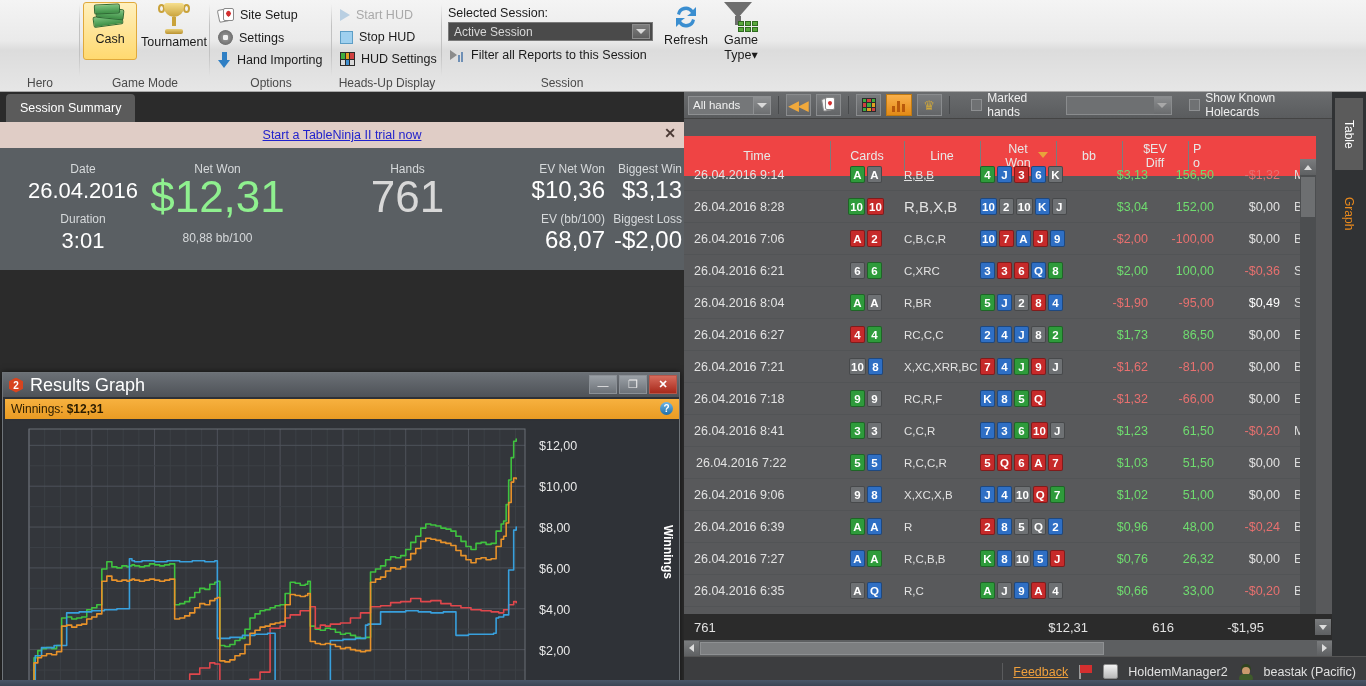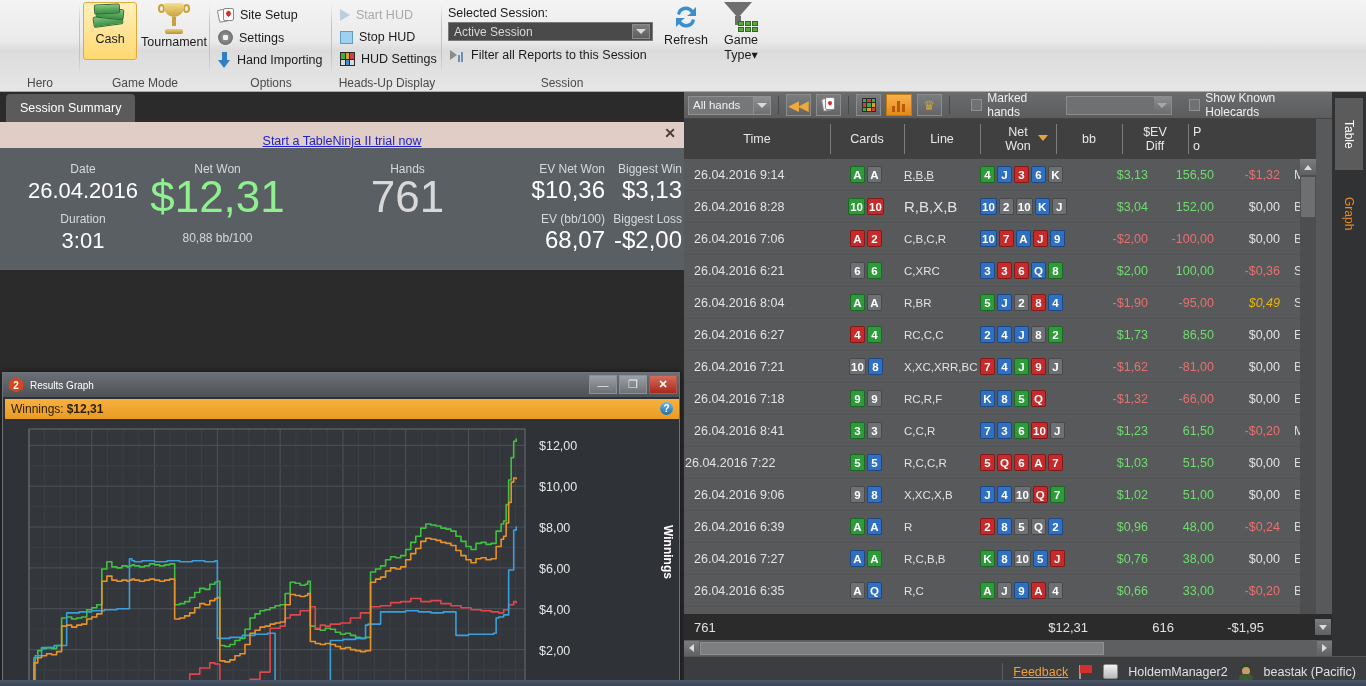--- a/index.html
+++ b/index.html
@@ -81,41 +81,41 @@
   
   .leftpane { position: absolute; left: 0; top: 92px; width: 684px; height: 594px; background: #2b2b2b; }
   .tabstrip { position: absolute; left: 0; top: 0; width: 684px; height: 30px; background: #2b2b2b; }
   .tab-active {
     position: absolute; left: 6px; top: 2px; height: 28px; padding: 0 14px;
     background: #5b5b5b; color: #ffffff; font-size: 12.5px;
     display: flex; align-items: center; border-radius: 4px 4px 0 0;
   }
   .promo {
     position: absolute; left: 0; top: 30px; width: 684px; height: 26px;
-    background: #e0cdc6; display: flex; align-items: flex-end; justify-content: center;
+    background: #e0cdc6; display: flex; align-items: center; justify-content: center;
   }
   .promo a { color: #2222cc; font-size: 12.5px; text-decoration: underline; }
   .promo .pclose { position: absolute; right: 8px; top: 3px; color: #4b3a35; font-size: 14px; font-weight: bold; }
 
   .summary { position: absolute; left: 0; top: 56px; width: 684px; height: 122px; background: #5a5f63; }
   .sm-lbl { position: absolute; font-size: 12px; color: #d6d9db; }
   .sm-val { position: absolute; color: #ffffff; }
 
   
   .gwin { position: absolute; left: 2px; top: 280px; width: 678px; height: 404px; background: #2e3136;
           border: 1px solid #6f7479; box-shadow: 0 0 6px rgba(0,0,0,.6); }
   .gtitlebar {
     position: absolute; left: 0; top: 0; width: 100%; height: 24px;
     background: linear-gradient(to bottom,#6b7076,#4e5257);
     display: flex; align-items: center; padding-left: 6px; gap: 7px;
   }
   .hmhex { width: 14px; height: 15px; background: #d8441f; color: #fff; font-size: 10px;
            font-weight: bold; display: flex; align-items: center; justify-content: center;
            clip-path: polygon(50% 0,100% 25%,100% 75%,50% 100%,0 75%,0 25%); }
-  .gwtitle { color: #ffffff; font-size: 10px; }
+  .gwtitle { color: #ffffff; font-size: 18px; }
   .wbtns { position: absolute; right: 2px; top: 2px; display: flex; gap: 2px; }
   .wb { width: 28px; height: 19px; border: 1px solid #8b9096; background: linear-gradient(#9aa0a6,#6d7278);
         display: flex; align-items: center; justify-content: center; color: #eee; font-size: 11px; }
   .wb.close { background: linear-gradient(#d66b5c,#a8291b); border-color: #b4564a; color: #fff; font-weight: bold; }
   .winbar {
     position: absolute; left: 2px; top: 26px; width: 674px; height: 20px;
     background: linear-gradient(#f7b13f,#e99b23); display: flex; align-items: center;
     padding-left: 6px; color: #2a1c00; font-size: 12px;
   }
   .winbar b { margin-left: 3px; }
@@ -138,21 +138,21 @@
   .tbcombo .ca { width: 17px; height: 17px; background: linear-gradient(#8e9092,#6d6f71);
                  border-left: 1px solid #8e9092; display: flex; align-items: center; justify-content: center; }
   .tbbtn { width: 26px; height: 22px; background: linear-gradient(#7a7c7e,#636567); border: 1px solid #8a8c8e;
            display: flex; align-items: center; justify-content: center; }
   .tbbtn.on { background: linear-gradient(#f9b04b,#e38a16); border-color: #c07a12; }
   .chk { width: 12px; height: 12px; background: #6f7173; border: 1px solid #8e9092; display: inline-block; }
   .tlabel { font-size: 12px; color: #f0f0f0; }
   .mcombo { width: 110px; height: 19px; background: #6e7072; border: 1px solid #8a8c8e; display: flex; }
   .mcombo .ca { width: 17px; background: linear-gradient(#8a8c8e,#6a6c6e); display: flex; align-items: center; justify-content: center; }
 
-  .thead { position: absolute; left: 0; top: 27px; width: 632px; height: 40px; background: #404040; display: flex; }
+  .thead { position: absolute; left: 0; top: 44px; width: 632px; height: 40px; background: #ef4444; display: flex; }
   .thead .th { position: relative; display: flex; align-items: center; justify-content: center;
                color: #e8e8e8; font-size: 12.5px; text-align: center; }
   .thead .th + .th::before { content: ""; position: absolute; left: 0; top: 5px; bottom: 5px; width: 1px; background: #7a7c7e; }
 
   .tbody { position: absolute; left: 0; top: 67px; width: 632px; height: 541px; overflow: hidden; }
   .trow { height: 32px; display: flex; align-items: center; border-bottom: 1px solid #525456; }
   .cell { font-size: 12.5px; color: #e2e2e2; display: flex; align-items: center; }
   .cell.num { justify-content: flex-end; padding-right: 10px; }
   .pos { color: #dcdcdc; }
   .pc { display:inline-block; min-width: 15px; height: 17px; border-radius: 2px; color: #ffffff;
@@ -610,21 +610,21 @@
           <div class="cell" style="width: 76px; justify-content: flex-start; font-size: 11.5px;">R,BR</div>
           <div class="cell" style="width: 102px; justify-content: flex-start;">
             <span class="pc" style="background: rgb(46, 155, 59);">5</span>
             <span class="pc" style="background: rgb(47, 111, 196);">J</span>
             <span class="pc" style="background: rgb(110, 113, 116);">2</span>
             <span class="pc" style="background: rgb(198, 42, 42);">8</span>
             <span class="pc" style="background: rgb(47, 111, 196);">4</span>
           </div>
           <div class="cell num" style="width: 76px; color: rgb(232, 112, 111);">-$1,90</div>
           <div class="cell num" style="width: 66px; color: rgb(232, 112, 111);">-95,00</div>
-          <div class="cell num" style="width: 66px; color: #eab308; font-style: italic;">$0,49</div>
+          <div class="cell num" style="width: 66px; color: #ffffff;">$0,49</div>
           <div class="cell pos" style="width: 26px; padding-left: 4px;">SB</div>
         </div>
         <div class="trow">
           <div class="cell" style="width: 146px; padding-left: 10px;">26.04.2016 6:27</div>
           <div class="cell" style="width: 74px; justify-content: center;">
             <span class="pc" style="background: rgb(198, 42, 42);">4</span>
             <span class="pc" style="background: rgb(46, 155, 59);">4</span>
           </div>
           <div class="cell" style="width: 76px; justify-content: flex-start; font-size: 11.5px;">RC,C,C</div>
           <div class="cell" style="width: 102px; justify-content: flex-start;">
@@ -689,21 +689,21 @@
             <span class="pc" style="background: rgb(46, 155, 59);">6</span>
             <span class="pc" style="background: rgb(198, 42, 42);">10</span>
             <span class="pc" style="background: rgb(110, 113, 116);">J</span>
           </div>
           <div class="cell num" style="width: 76px; color: rgb(111, 220, 111);">$1,23</div>
           <div class="cell num" style="width: 66px; color: rgb(111, 220, 111);">61,50</div>
           <div class="cell num" style="width: 66px; color: rgb(232, 112, 111);">-$0,20</div>
           <div class="cell pos" style="width: 26px; padding-left: 4px;">MP</div>
         </div>
         <div class="trow">
-          <div class="cell" style="width: 146px; padding-left: 1px;">26.04.2016 7:22</div>
+          <div class="cell" style="width: 146px; padding-left: 12px;">26.04.2016 7:22</div>
           <div class="cell" style="width: 74px; justify-content: center;">
             <span class="pc" style="background: rgb(46, 155, 59);">5</span>
             <span class="pc" style="background: rgb(47, 111, 196);">5</span>
           </div>
           <div class="cell" style="width: 76px; justify-content: flex-start; font-size: 11.5px;">R,C,C,R</div>
           <div class="cell" style="width: 102px; justify-content: flex-start;">
             <span class="pc" style="background: rgb(198, 42, 42);">5</span>
             <span class="pc" style="background: rgb(198, 42, 42);">Q</span>
             <span class="pc" style="background: rgb(198, 42, 42);">6</span>
             <span class="pc" style="background: rgb(198, 42, 42);">A</span>
@@ -760,21 +760,21 @@
           </div>
           <div class="cell" style="width: 76px; justify-content: flex-start; font-size: 11.5px;">R,C,B,B</div>
           <div class="cell" style="width: 102px; justify-content: flex-start;">
             <span class="pc" style="background: rgb(46, 155, 59);">K</span>
             <span class="pc" style="background: rgb(47, 111, 196);">8</span>
             <span class="pc" style="background: rgb(110, 113, 116);">10</span>
             <span class="pc" style="background: rgb(47, 111, 196);">5</span>
             <span class="pc" style="background: rgb(198, 42, 42);">J</span>
           </div>
           <div class="cell num" style="width: 76px; color: rgb(111, 220, 111);">$0,76</div>
-          <div class="cell num" style="width: 66px; color: rgb(111, 220, 111);">38,00</div>
+          <div class="cell num" style="width: 66px; color: rgb(111, 220, 111);">26,32</div>
           <div class="cell num" style="width: 66px; color: rgb(226, 226, 226);">$0,00</div>
           <div class="cell pos" style="width: 26px; padding-left: 4px;">EP</div>
         </div>
         <div class="trow">
           <div class="cell" style="width: 146px; padding-left: 10px;">26.04.2016 6:35</div>
           <div class="cell" style="width: 74px; justify-content: center;">
             <span class="pc" style="background: rgb(110, 113, 116);">A</span>
             <span class="pc" style="background: rgb(47, 111, 196);">Q</span>
           </div>
           <div class="cell" style="width: 76px; justify-content: flex-start; font-size: 11.5px;">R,C</div>

